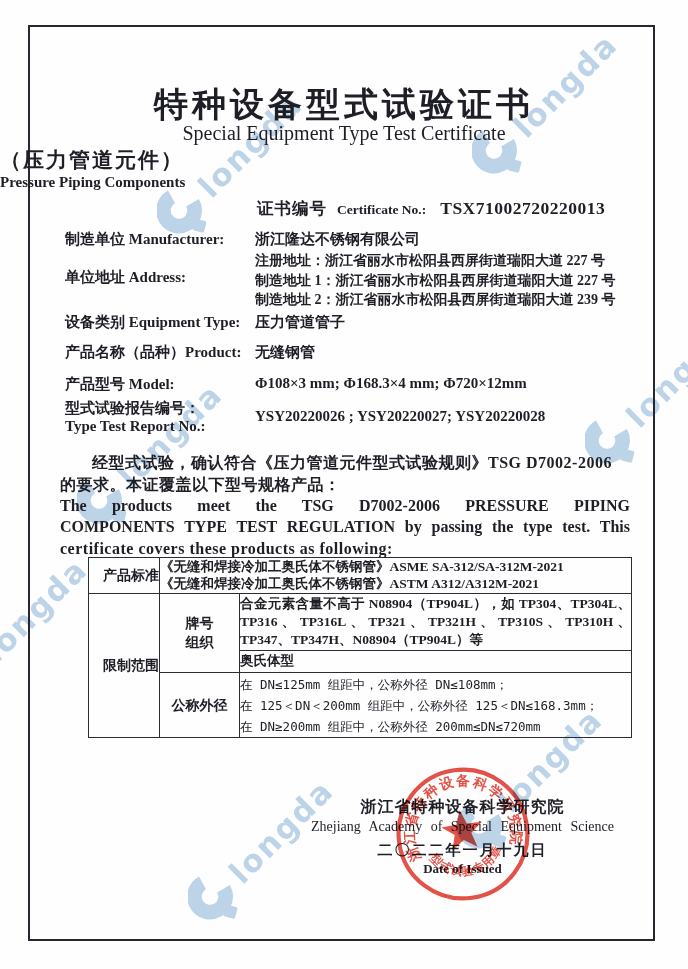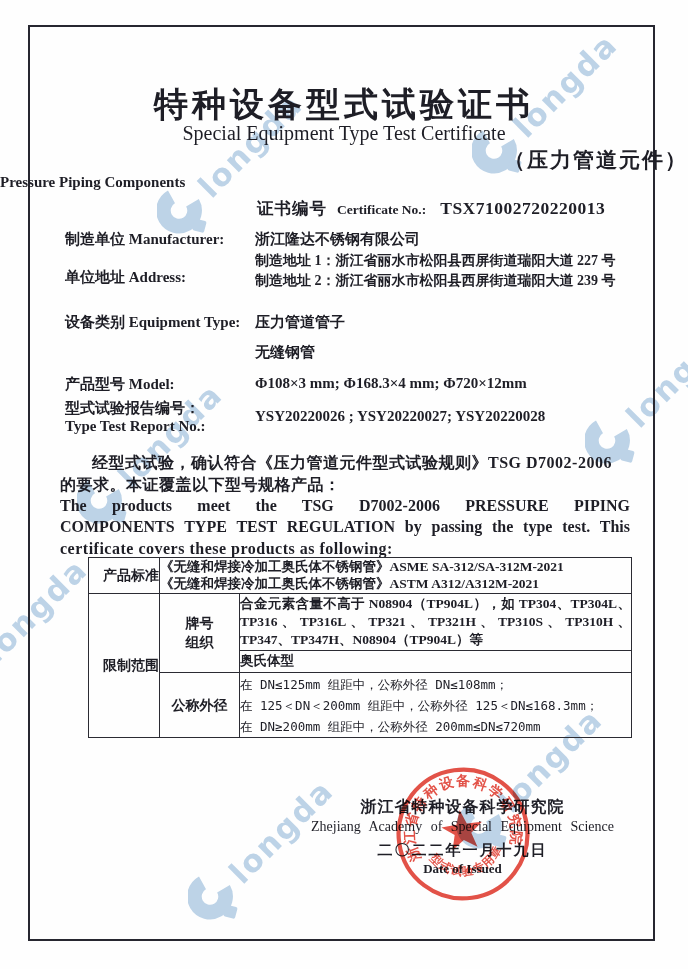--- a/index.html
+++ b/index.html
@@ -9,21 +9,21 @@
   .frame{position:absolute;left:28px;top:25px;width:623px;height:912px;border:2px solid #272730;z-index:1;}
   
   .wm{position:absolute;z-index:0;width:160px;height:175px;pointer-events:none;}
   .wm-text{position:absolute;left:36px;top:104px;transform-origin:0 0;transform:rotate(-45deg);
            font-family:"DejaVu Sans",sans-serif;font-weight:bold;font-size:31px;letter-spacing:2px;color:#bdd3e7;}
   .wm-logo{position:absolute;left:2px;top:108px;}
   
   .z2{z-index:2;}
   .title-cn{left:0;right:0;top:82px;text-align:center;font-size:34px;font-weight:bold;letter-spacing:4px;}
   .title-en{left:0;right:0;top:122px;text-align:center;font-size:20px;font-weight:normal;}
-  .sub-cn{left:0;right:0;top:146px;text-align:right;font-size:21px;font-weight:bold;letter-spacing:2px;}
+  .sub-cn{left:0;right:0;top:146px;text-align:left;font-size:21px;font-weight:bold;letter-spacing:2px;}
   .sub-en{left:0;right:0;top:174px;font-size:15px;font-weight:bold;}
   .certline{left:257px;top:198px;white-space:nowrap;}
   .certline .cn{font-size:16.5px;font-weight:bold;letter-spacing:1px;}
   .certline .en{font-size:13.5px;font-weight:bold;margin-left:6px;}
   .certline .no{font-size:17.5px;font-weight:bold;margin-left:10px;letter-spacing:.5px;}
   
   .flabel{left:65px;font-size:15px;font-weight:bold;white-space:nowrap;}
   .fvalue{left:255px;font-size:15px;font-weight:bold;white-space:nowrap;}
   .addr{left:255px;font-size:14px;font-weight:bold;line-height:19.5px;white-space:nowrap;}
   
@@ -108,27 +108,29 @@
     <span class="cn">证书编号</span>
     <span class="en">Certificate No.:</span>
     <span class="no">TSX71002720220013</span>
   </div>
 
   <div class="abs z2 flabel" style="top:230px">制造单位 Manufacturer:</div>
   <div class="abs z2 fvalue" style="top:230px">浙江隆达不锈钢有限公司</div>
 
   <div class="abs z2 flabel" style="top:268px">单位地址 Address:</div>
   <div class="abs z2 addr" style="top:251px">
+    <div>注册地址：浙江省丽水市松阳县西屏街道瑞阳大道 227 号</div>
     <div>制造地址 1：浙江省丽水市松阳县西屏街道瑞阳大道 227 号</div>
     <div>制造地址 2：浙江省丽水市松阳县西屏街道瑞阳大道 239 号</div>
   </div>
 
   <div class="abs z2 flabel" style="top:313px">设备类别 Equipment Type:</div>
   <div class="abs z2 fvalue" style="top:313px">压力管道管子</div>
 
+  <div class="abs z2 flabel" style="top:343px">产品名称（品种）Product:</div>
   <div class="abs z2 fvalue" style="top:343px">无缝钢管</div>
 
   <div class="abs z2 flabel" style="top:375px">产品型号 Model:</div>
   <div class="abs z2 fvalue" style="top:375px">Φ108×3 mm;  Φ168.3×4 mm;  Φ720×12mm</div>
 
   <div class="abs z2 flabel" style="top:399px">型式试验报告编号：</div>
   <div class="abs z2 flabel" style="top:418px">Type Test Report No.:</div>
   <div class="abs z2 fvalue" style="top:408px">YSY20220026 ;  YSY20220027;   YSY20220028</div>
 
   <div class="abs z2 stmt" style="top:453px;left:92px">经型式试验，确认符合《压力管道元件型式试验规则》TSG D7002-2006</div>

